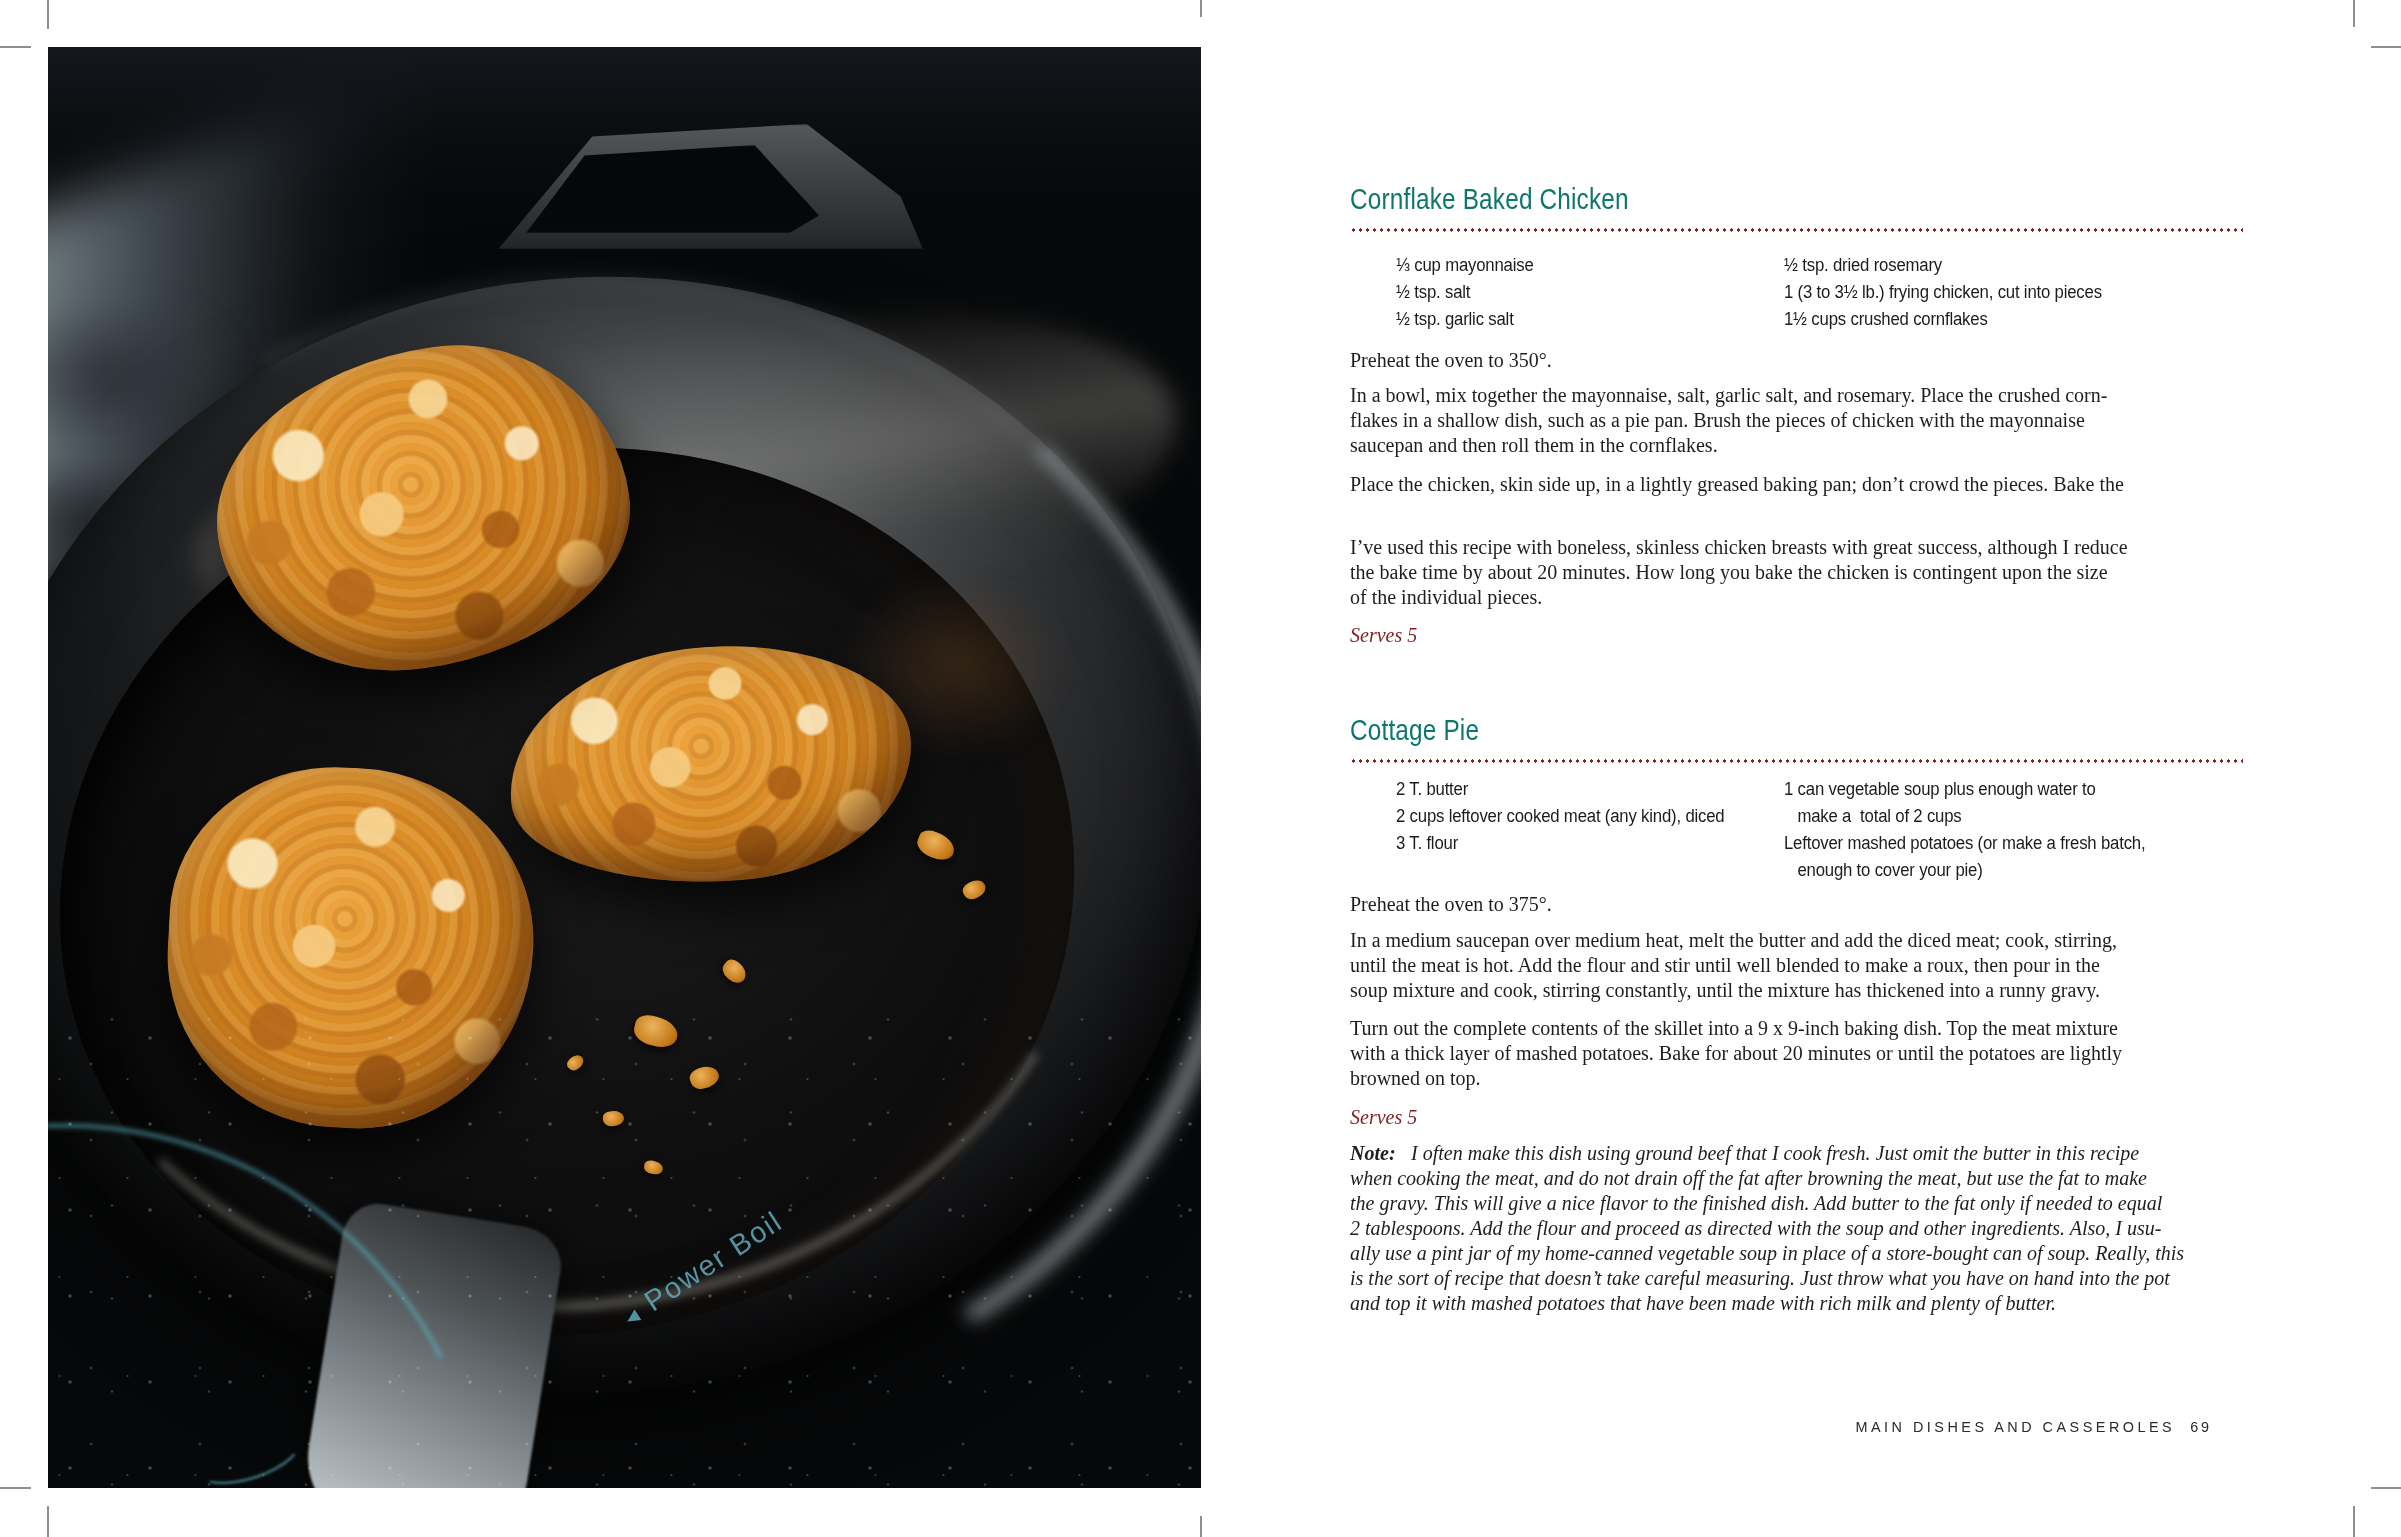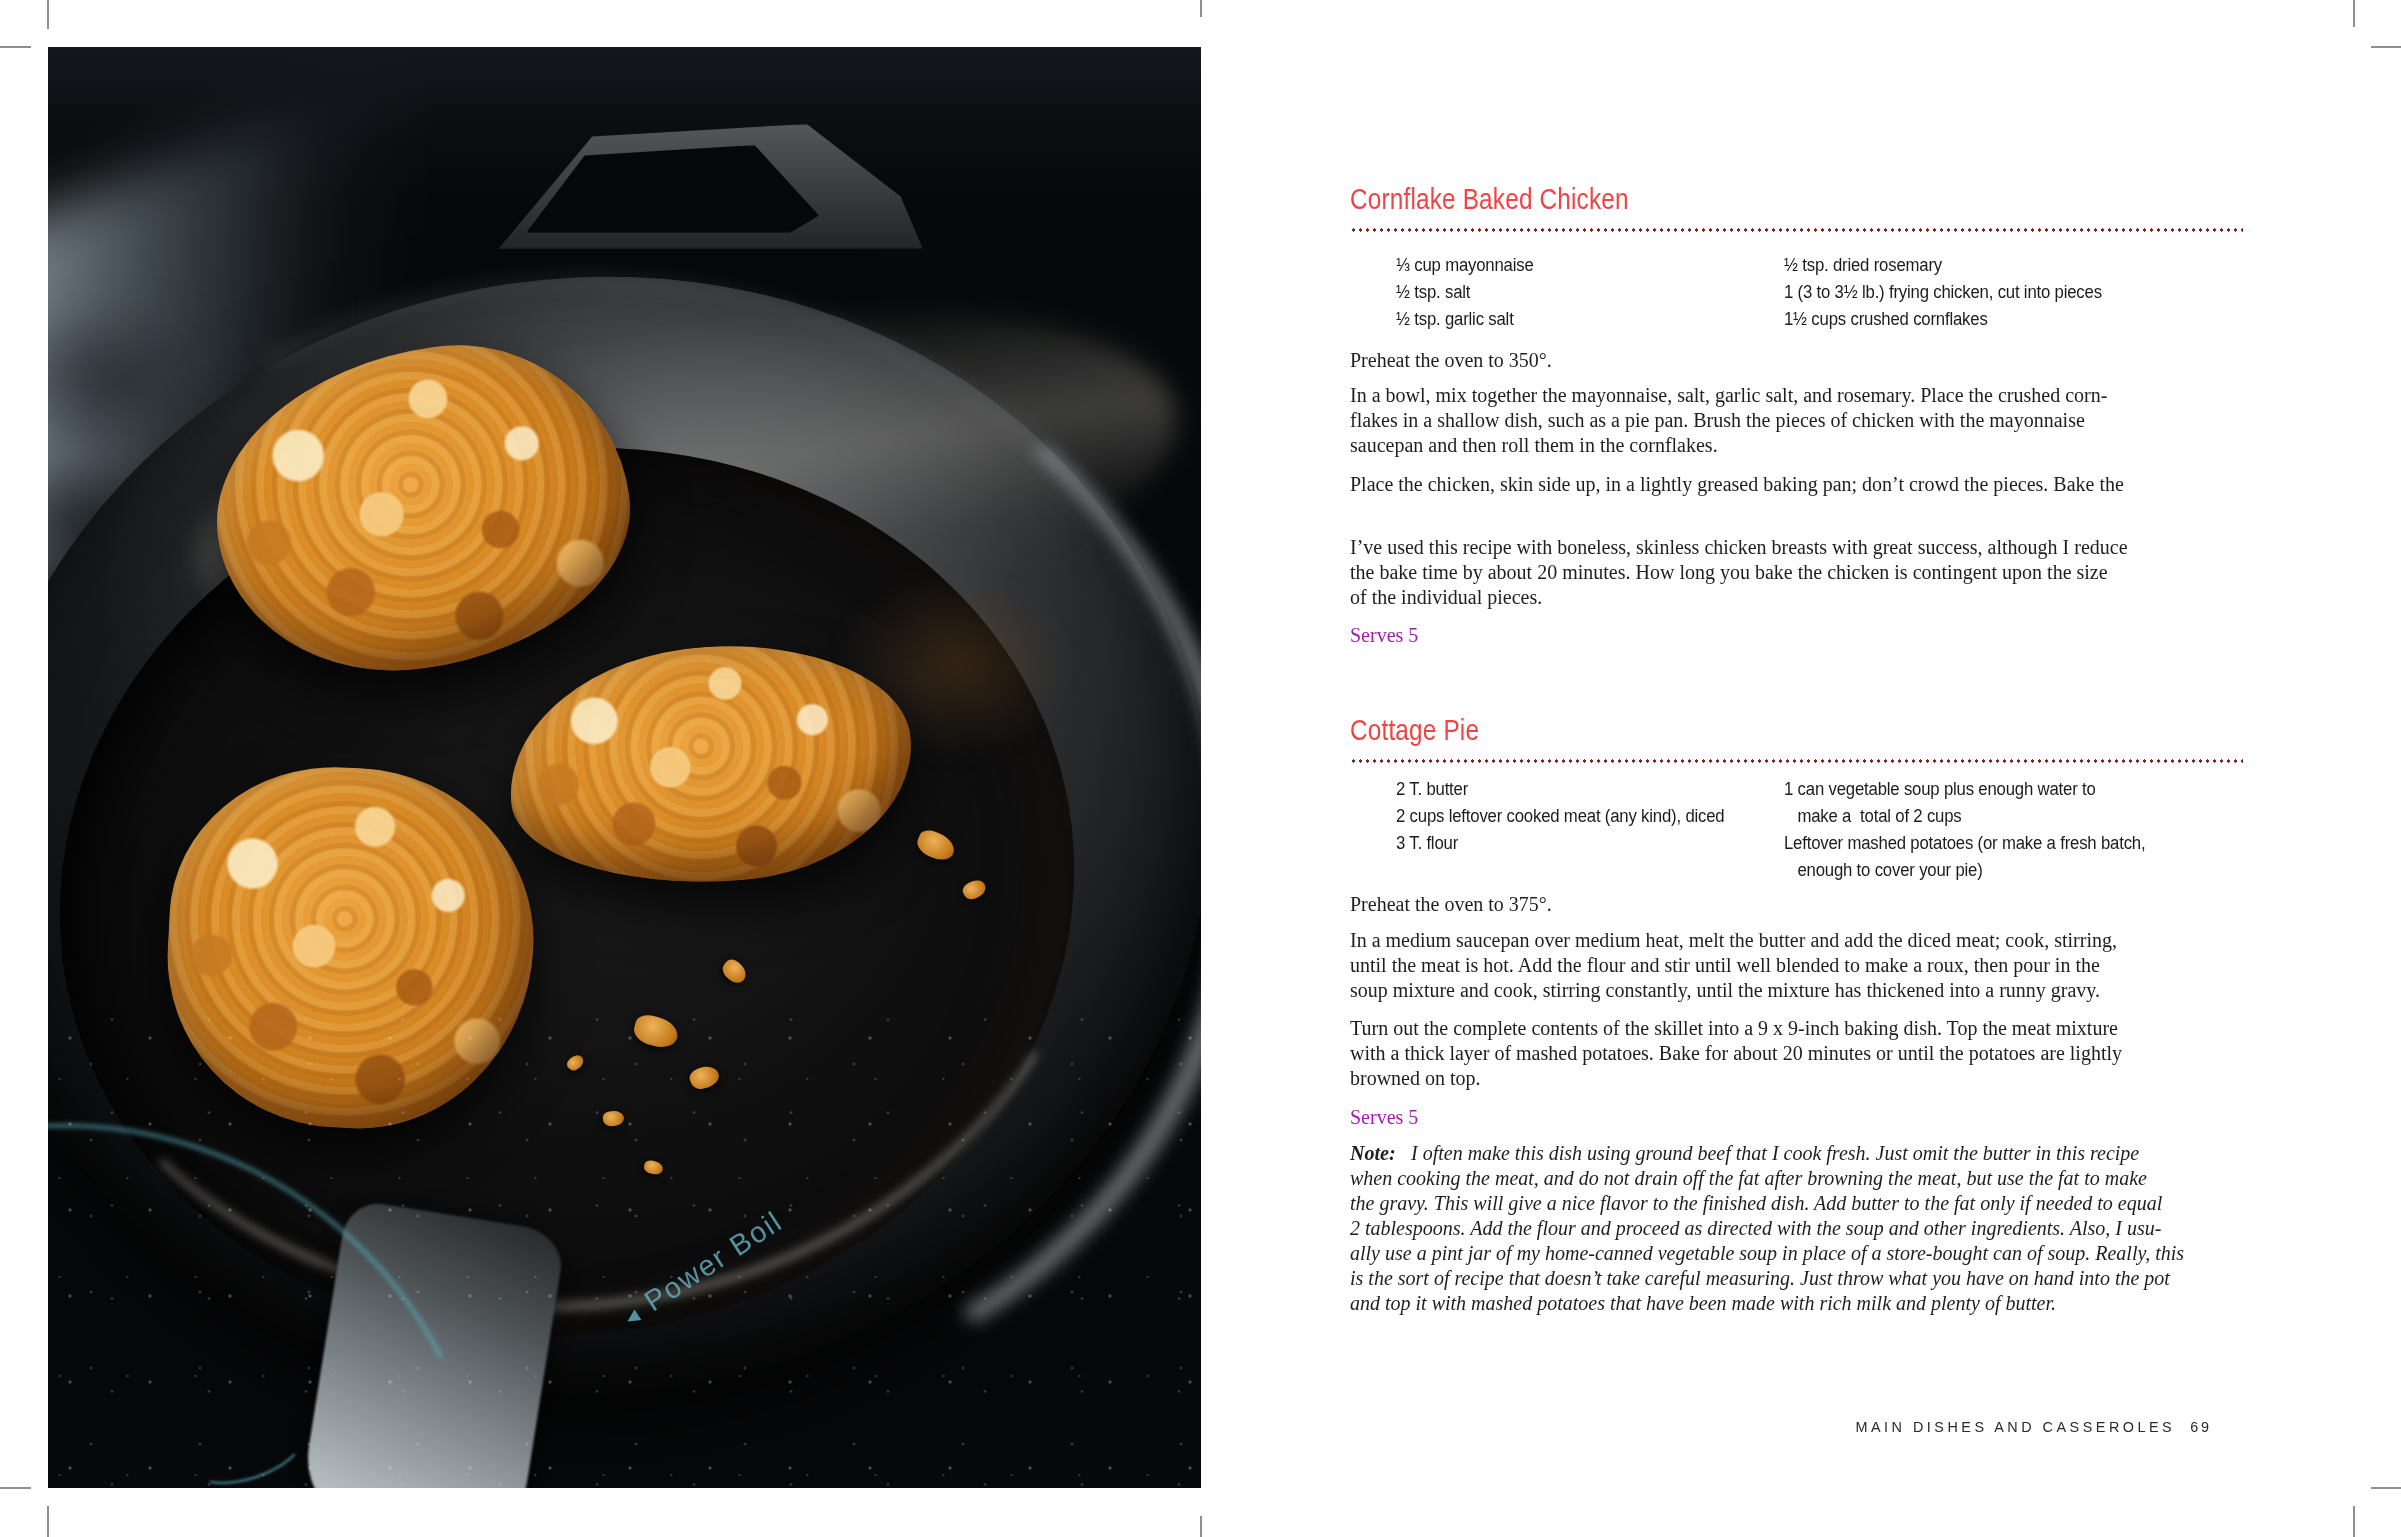--- a/index.html
+++ b/index.html
@@ -80,35 +80,35 @@
         radial-gradient(circle 0.8px at 11.5px 71px,rgba(212,232,246,.5),transparent 1.5px);
       background-size:80px 86px,97px 93px,109px 76px,68px 99px;}
   .ph-powerboil{left:565px;top:1260px;width:250px;transform:rotate(-33deg);transform-origin:0 0;
       color:rgba(96,170,186,.85);font-size:29px;letter-spacing:1.9px;white-space:pre;
       font-family:"Liberation Sans","DejaVu Sans",sans-serif;}
   .ph-powerboil .arrow{position:static;font-size:21px;margin-right:7.7px;}
 
   
   .content{position:absolute;left:1350px;top:0;width:893px;height:1537px;color:#1f1f1f;}
   .content > div{position:absolute;left:0;width:893px;}
-  .r-title{height:35px;color:#ef4444;}
+  .r-title{height:35px;color:#0f766e;}
   .r-title .t{display:inline-block;transform:scaleX(.84);transform-origin:0 50%;
       font-size:29px;line-height:33px;letter-spacing:0.2px;font-weight:500;white-space:pre;}
   .r-rule{height:3.8px;
       background-image:radial-gradient(circle,#7a2424 1.4px,transparent 1.7px);
       background-size:7px 3.8px;background-repeat:repeat-x;}
   .ing-col{position:absolute;top:0;transform:scaleX(.93);transform-origin:0 0;}
   .ing-col .line{display:block;height:27px;line-height:27px;font-size:18px;
       letter-spacing:-0.2px;white-space:pre;color:#1c1c1c;}
   .col1{left:46px;}
   .col2{left:434px;}
   .para{font-family:"Liberation Serif","DejaVu Serif",serif;}
   .para .line{display:block;height:25px;line-height:25px;font-size:20px;white-space:pre;color:#1e1e1e;}
-  .serves{font-family:"Liberation Serif","DejaVu Serif",serif;
-      font-size:20px;line-height:25px;color:#a21caf;}
+  .serves{font-family:"Liberation Serif","DejaVu Serif",serif;font-style:italic;
+      font-size:20px;line-height:25px;color:#7f1d1d;}
   .note{font-family:"Liberation Serif","DejaVu Serif",serif;font-style:italic;}
   .note .line{display:block;height:25px;line-height:25px;font-size:20px;white-space:pre;color:#1e1e1e;}
   .note .line:first-child{text-indent:61px;}
   .note-label{position:absolute;left:0;top:0;font-family:"Liberation Serif","DejaVu Serif",serif;
       font-style:italic;font-weight:bold;font-size:20px;line-height:25px;color:#1e1e1e;}
   .footer{height:21px;text-align:right;padding-right:31px;box-sizing:border-box;
       font-size:14.4px;letter-spacing:3.5px;font-weight:500;color:#2a2a2a;white-space:pre;}
   .footer .pagenum{margin-left:15px;letter-spacing:2.9px;}
 </style>
 </head>

